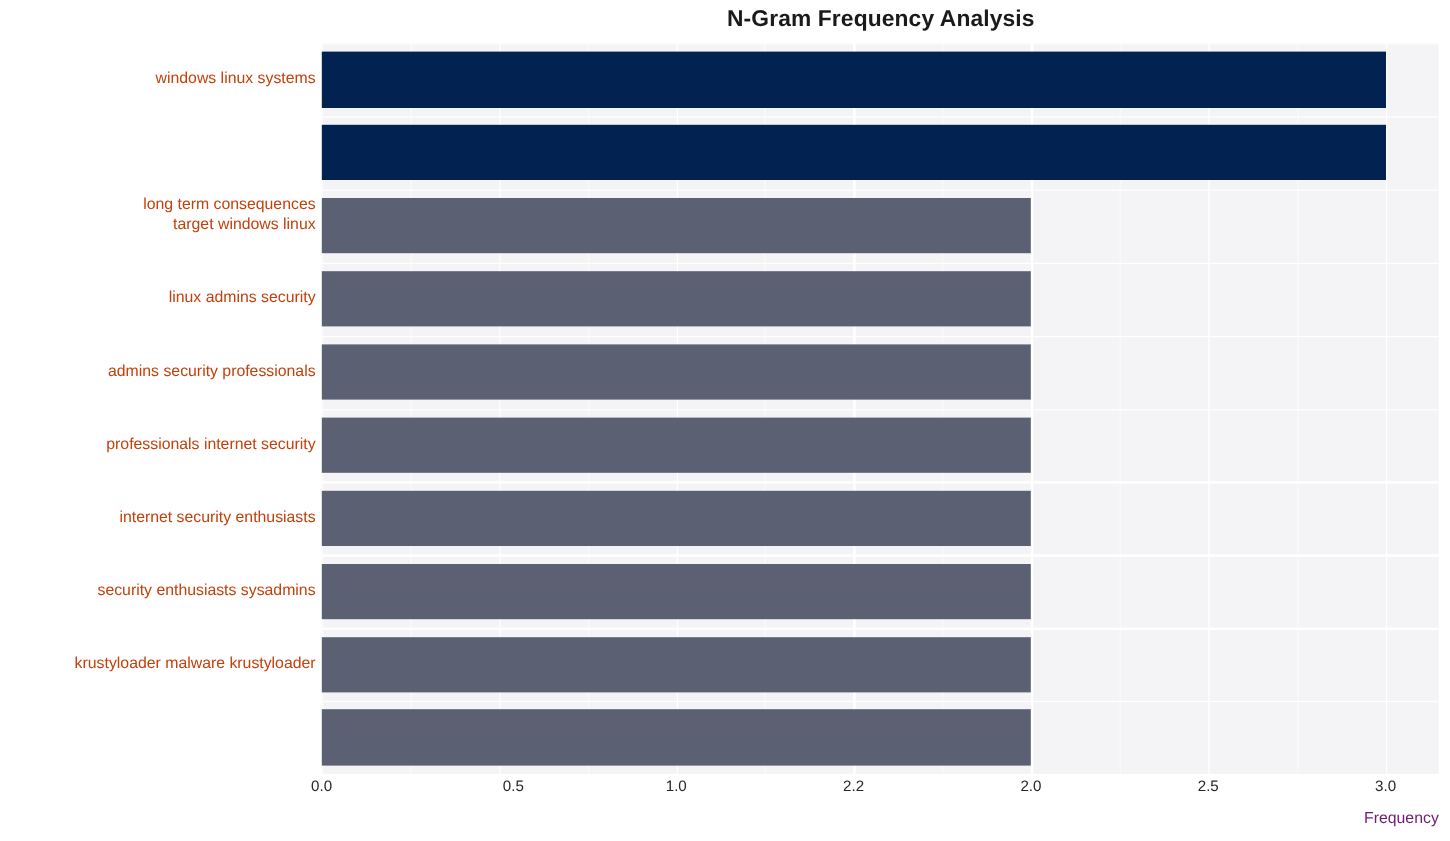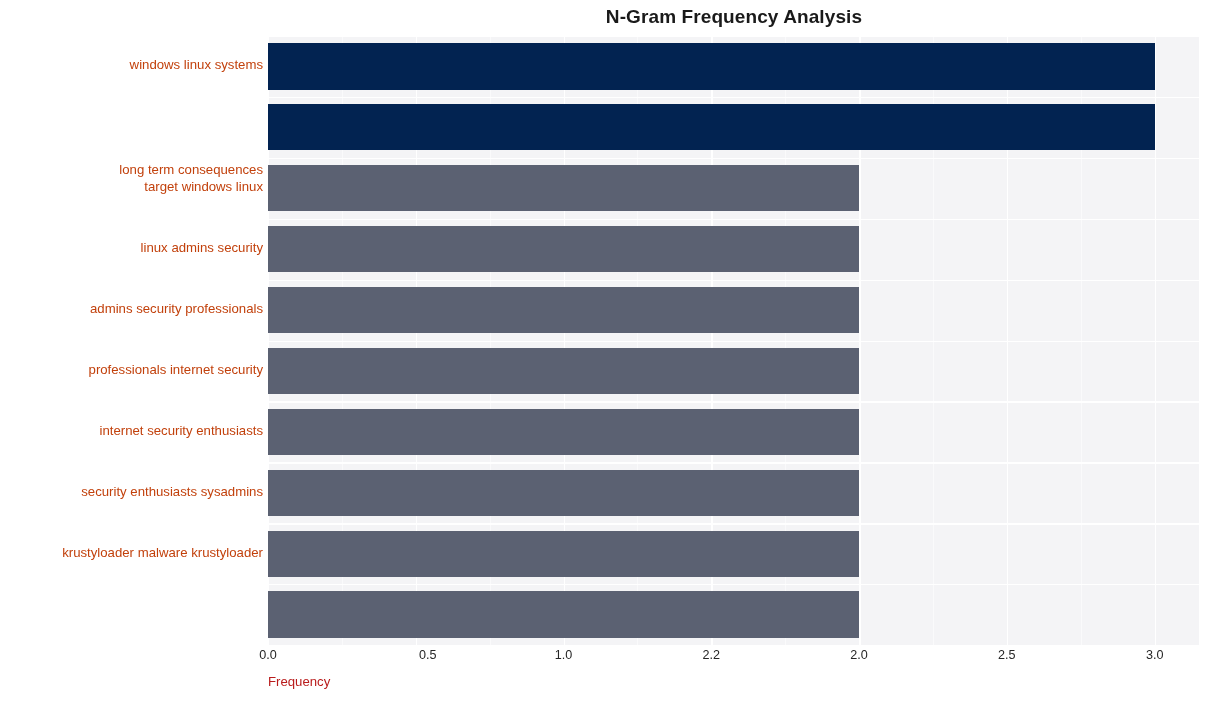--- a/index.html
+++ b/index.html
@@ -106,23 +106,23 @@
     font-size: 12.6px;
     color: #262626;
     white-space: nowrap;
   }
 
   #xlabel {
     position: absolute;
     left: 268px;
     top: 674px;
     width: 931px;
-    text-align: left;
+    text-align: right;
     font-size: 13.2px;
-    color: #b91c1c;
+    color: #701a75;
     white-space: nowrap;
   }
 </style>
 </head>
 <body>
 
 <div id="figure">
 
   <div id="chart-title">N-Gram Frequency Analysis</div>
 

